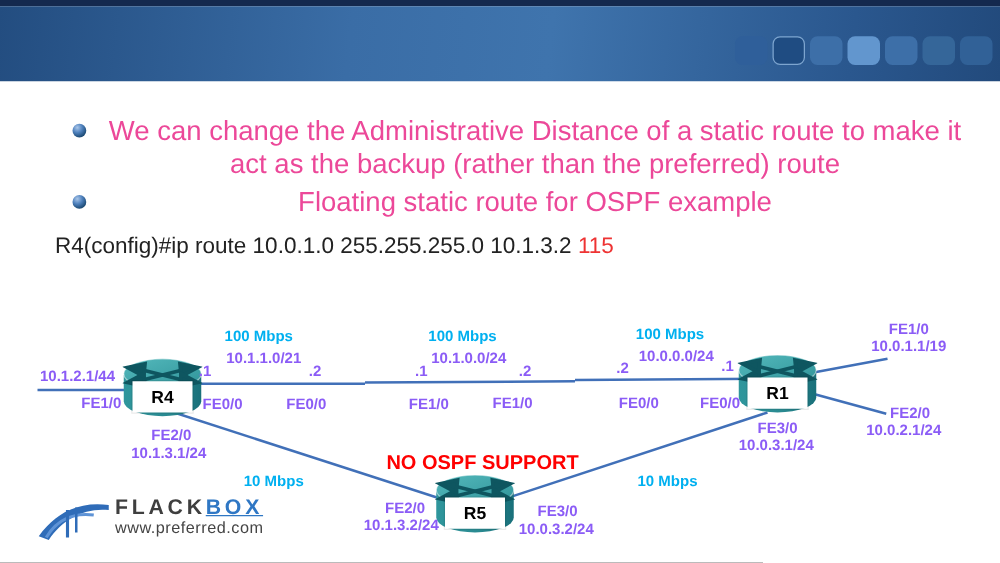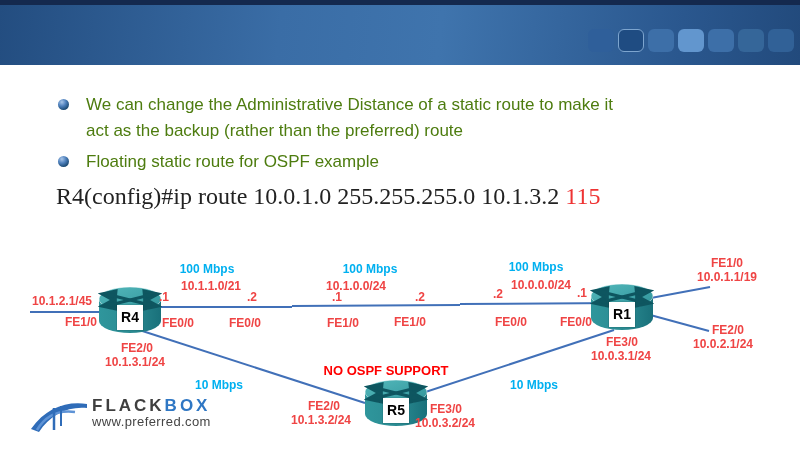--- a/index.html
+++ b/index.html
@@ -18,43 +18,43 @@
   .sq2{background:#1f4c82;border:1px solid #7da5cf;width:24px !important;height:21px !important;}
   .sq3{background:#3d6fa8;}
   .sq4{background:#6296ce;}
   .sq5{background:#3d6fa8;}
   .sq6{background:#356699;}
   .sq7{background:#316197;}
 
   
   .sphere{position:absolute;width:11px;height:11px;border-radius:50%;
           background:radial-gradient(circle at 35% 28%,#a9c6e9 0%,#4f81bd 38%,#1f4e79 72%,#14304f 100%);}
-  .btext{position:absolute;left:86px;width:684px;font-size:17px;line-height:26px;color:#4d7c0f;
-         white-space:pre-line;}
-  .code{position:absolute;left:56px;top:184px;font-family:Liberation Serif, serif;
-        font-size:24px;line-height:24px;color:#222222;white-space:pre;}
+  .btext{position:absolute;left:86px;width:684px;font-size:22px;line-height:26px;color:#ec4899;
+         white-space:pre-line;text-align:center;}
+  .code{position:absolute;left:44px;top:184px;font-family:Liberation Sans, sans-serif;
+        font-size:18px;line-height:24px;color:#222222;white-space:pre;}
   .code .hl{color:#ee3333;}
 
   
   .links{position:absolute;left:0;top:0;z-index:1;pointer-events:none;}
   .router{position:absolute;width:64px;height:52px;z-index:2;}
   .router svg{position:absolute;left:0;top:0;}
   .rlabel{position:absolute;left:50%;top:21px;transform:translateX(-50%);background:#ffffff;
-          width:26px;height:25px;line-height:25px;text-align:center;font-weight:bold;
+          width:48px;height:25px;line-height:25px;text-align:center;font-weight:bold;
           font-size:14px;color:#000;box-shadow:0 0 0 1px rgba(0,0,0,.08);}
   .lbl{position:absolute;transform:translateX(-50%);font-weight:bold;font-size:12px;
-       color:#ef4444;white-space:nowrap;z-index:3;line-height:13px;}
+       color:#8b5cf6;white-space:nowrap;z-index:3;line-height:13px;}
   .cyan{color:#00b0f0;}
-  .warn{color:#ff0000;font-size:13px;}
+  .warn{color:#ff0000;font-size:16px;}
 
   
   .logo{position:absolute;left:30px;top:396px;z-index:3;display:flex;align-items:flex-start;}
   .logo-text{margin-left:4px;}
   .brand{font-size:17px;font-weight:bold;letter-spacing:3px;line-height:19px;}
-  .brand .b1{color:#3f3f3f;} .brand .b2{color:#2f77c4;}
+  .brand .b1{color:#3f3f3f;} .brand .b2{color:#2f77c4;text-decoration:underline;}
   .site{font-size:13px;color:#454545;letter-spacing:.4px;line-height:14px;}
 </style>
 </head>
 <body>
 
 <div class="slide">
 
   <div class="topstrip"></div>
   <div class="titlebar">
     <div class="decor">
@@ -127,48 +127,48 @@
           <polygon points="46,7 60,10 47,17"></polygon>
           <polygon points="18,25 4,22 17,15"></polygon>
         <line x1="16" y1="12" x2="48" y2="20"></line>
           <polygon points="46,25 60,22 47,15"></polygon>
           <polygon points="18,7 4,10 17,17"></polygon>
       </g>
     </svg>
     <div class="rlabel">R1</div>
   </div>
 
-  <div class="router" style="left:364px;top:377px">
+  <div class="router" style="left:348px;top:377px">
     <svg width="64" height="52" viewBox="0 0 64 52">
       <path d="M1 16 L1 37 A31 12 0 0 0 63 37 L63 16 Z" fill="url(#rbody)"></path>
       <ellipse cx="32" cy="15" rx="31" ry="12" fill="url(#rtop)" stroke="#ffffff" stroke-width="1" stroke-opacity=".5"></ellipse>
       <g stroke="#0e5660" stroke-width="3" fill="#0e5660">
         <line x1="16" y1="20" x2="48" y2="12"></line>
           <polygon points="46,7 60,10 47,17"></polygon>
           <polygon points="18,25 4,22 17,15"></polygon>
         <line x1="16" y1="12" x2="48" y2="20"></line>
           <polygon points="46,25 60,22 47,15"></polygon>
           <polygon points="18,7 4,10 17,17"></polygon>
       </g>
     </svg>
     <div class="rlabel">R5</div>
   </div>
 
-  <div class="lbl" style="left:62px;top:295px">10.1.2.1/45</div>
+  <div class="lbl" style="left:62px;top:295px">10.1.2.1/44</div>
   <div class="lbl" style="left:81px;top:316px">FE1/0</div>
   <div class="lbl" style="left:164px;top:291px">.1</div>
   <div class="lbl" style="left:178px;top:317px">FE0/0</div>
   <div class="lbl cyan" style="left:207px;top:263px">100 Mbps</div>
   <div class="lbl" style="left:211px;top:280px">10.1.1.0/21</div>
   <div class="lbl" style="left:252px;top:291px">.2</div>
   <div class="lbl" style="left:245px;top:317px">FE0/0</div>
   <div class="lbl" style="left:337px;top:291px">.1</div>
   <div class="lbl" style="left:343px;top:317px">FE1/0</div>
   <div class="lbl cyan" style="left:370px;top:263px">100 Mbps</div>
-  <div class="lbl" style="left:356px;top:280px">10.1.0.0/24</div>
+  <div class="lbl" style="left:375px;top:280px">10.1.0.0/24</div>
   <div class="lbl" style="left:420px;top:291px">.2</div>
   <div class="lbl" style="left:410px;top:316px">FE1/0</div>
   <div class="lbl" style="left:498px;top:288px">.2</div>
   <div class="lbl" style="left:511px;top:316px">FE0/0</div>
   <div class="lbl cyan" style="left:536px;top:261px">100 Mbps</div>
   <div class="lbl" style="left:541px;top:279px">10.0.0.0/24</div>
   <div class="lbl" style="left:582px;top:287px">.1</div>
   <div class="lbl" style="left:576px;top:316px">FE0/0</div>
   <div class="lbl" style="left:727px;top:257px">FE1/0</div>
   <div class="lbl" style="left:727px;top:271px">10.0.1.1/19</div>

